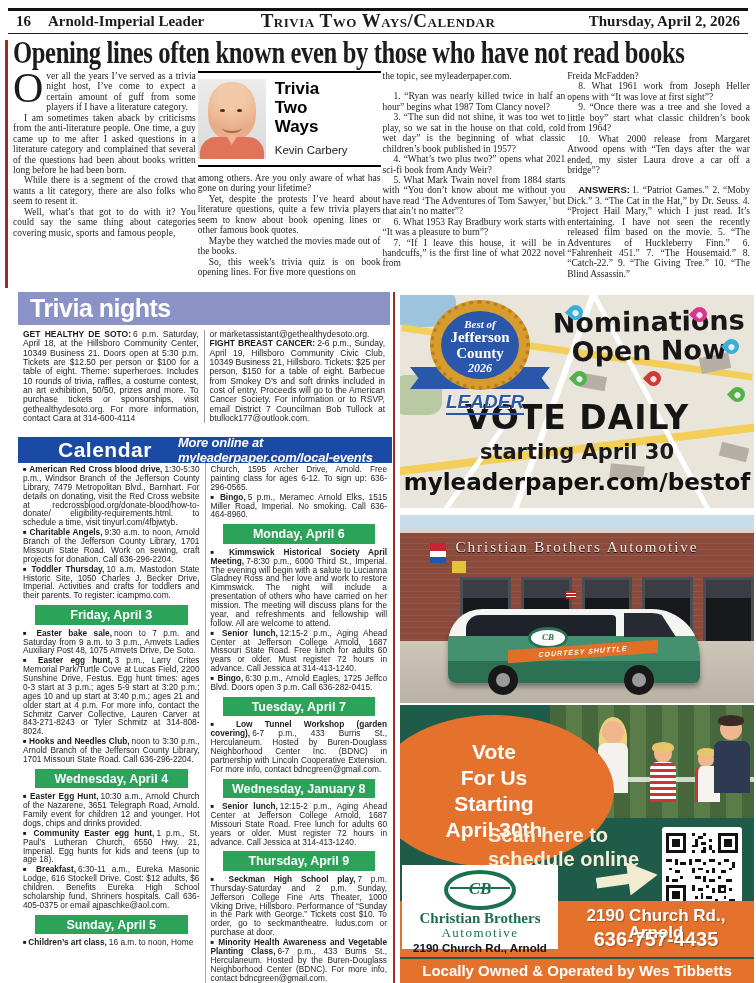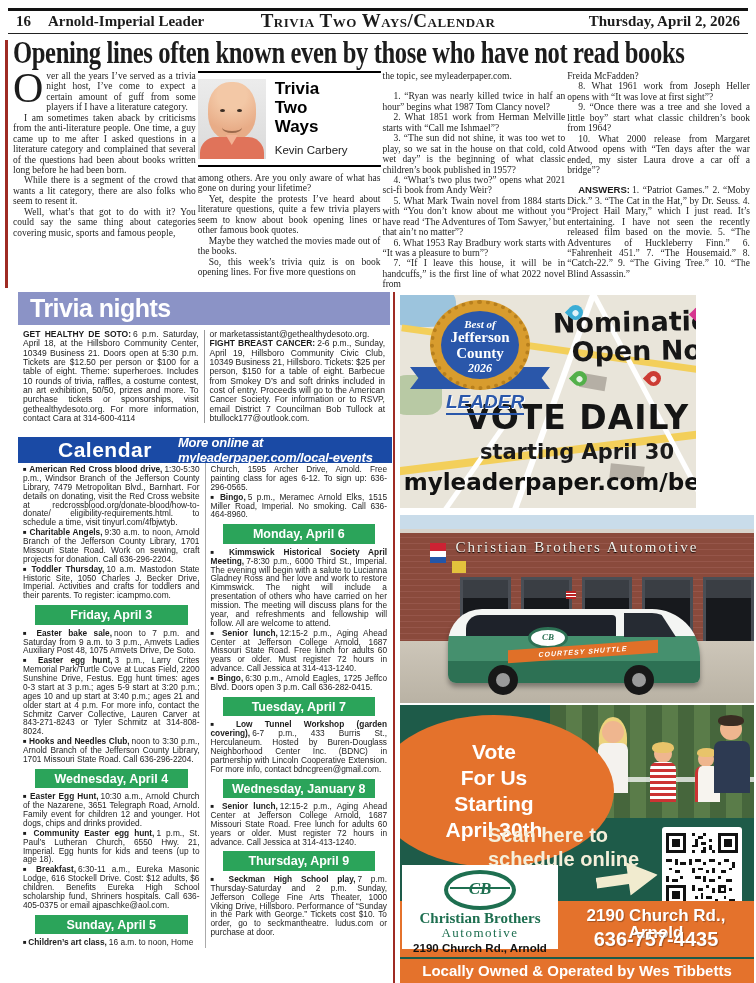--- a/index.html
+++ b/index.html
@@ -56,21 +56,21 @@
   .cal-more{margin-left:26px;font-size:13px;font-style:italic;letter-spacing:-.2px;}
   .cal-cols{display:flex;}
   .cal-col{width:50%;padding:2px 5px 0 5px;min-width:0;}
   .cal-col + .cal-col{border-left:1px solid #aaa;}
   .day-bar{background:#2ba45a;color:#fff;font:bold 12.5px/1 "Liberation Sans",sans-serif;
            text-align:center;padding:4px 0 3px;margin:5px 12px 4px;}
   .ev{font:8.3px/1.07 "Liberation Sans",sans-serif;text-align:justify;margin:0 0 1px;}
   .ev .lead{font-weight:bold;padding-right:2px;}
   .ev.e::before{content:"■ ";font-size:6px;position:relative;top:-1px;}
   
-  .ad1{position:absolute;left:400px;top:295px;width:296px;height:213px;overflow:hidden;background:#e9e5da;}
+  .ad1{position:absolute;left:400px;top:295px;width:354px;height:213px;overflow:hidden;background:#e9e5da;}
   .mp{position:absolute;}
   .seal{position:absolute;left:30px;top:5px;width:100px;height:90px;border-radius:50%;
         background:#d89c2e;border:4px dotted #b77f1d;box-sizing:border-box;z-index:2;}
   .seal-in{position:absolute;inset:7px;border-radius:50%;background:#2a57aa;color:#fff;text-align:center;}
   .seal-l1{font:italic bold 11px/1 "Liberation Serif",serif;margin-top:8px;}
   .seal-l2{font:bold 15px/1.05 "Liberation Serif",serif;}
   .seal-yr{font:italic bold 12px/1 "Liberation Serif",serif;margin-top:0;}
   .ribbon{position:absolute;left:10px;top:72px;width:140px;height:22px;background:#2a57aa;z-index:1;
           clip-path:polygon(0 0,100% 0,94% 50%,100% 100%,0 100%,6% 50%);}
   .leader{position:absolute;left:46px;top:96px;font:italic bold 19px "Liberation Sans",sans-serif;
@@ -191,21 +191,20 @@
       <p class="ap"><span>among others. Are you only aware of what has gone on during your lifetime?</span></p>
           <p class="ap ind"><span>Yet, despite the protests I’ve heard about literature questions, quite a few trivia players seem to know about book opening lines or other famous book quotes.</span></p>
           <p class="ap ind"><span>Maybe they watched the movies made out of the books.</span></p>
           <p class="ap ind"><span>So, this week’s trivia quiz is on book opening lines. For five more questions on</span></p>
         </div>
     </div>
     <div class="acol">
 
     <p class="ap"><span>the topic, see myleaderpaper.com.</span></p>
         <p class="ap q gap"><span>1. “Ryan was nearly killed twice in half an hour” begins what 1987 Tom Clancy novel?</span></p>
-        <p class="ap q"><span>2. What 1851 work from Herman Melville starts with “Call me Ishmael”?</span></p>
         <p class="ap q"><span>3. “The sun did not shine, it was too wet to play, so we sat in the house on that cold, cold wet day” is the beginning of what classic children’s book published in 1957?</span></p>
         <p class="ap q"><span>4. “What’s two plus two?” opens what 2021 sci-fi book from Andy Weir?</span></p>
         <p class="ap q"><span>5. What Mark Twain novel from 1884 starts with “You don’t know about me without you have read ‘The Adventures of Tom Sawyer,’ but that ain’t no matter”?</span></p>
         <p class="ap q"><span>6. What 1953 Ray Bradbury work starts with “It was a pleasure to burn”?</span></p>
         <p class="ap q"><span>7. “If I leave this house, it will be in handcuffs,” is the first line of what 2022 novel from</span></p>
       </div>
     <div class="acol">
 
     <p class="ap"><span>Freida McFadden?</span></p>
         <p class="ap q"><span>8. What 1961 work from Joseph Heller opens with “It was love at first sight”?</span></p>
@@ -285,20 +284,21 @@
           <p class="ev e"><b class="lead">Low Tunnel Workshop (garden covering),</b><span>6-7 p.m., 433 Burris St., Herculaneum. Hosted by Buren-Douglass Neighborhood Center Inc. (BDNC) in partnership with Lincoln Cooperative Extension. For more info, contact bdncgreen@gmail.com.</span></p>
 
           <div class="day-bar">Wednesday, January 8</div>
 
           <p class="ev e"><b class="lead">Senior lunch,</b><span>12:15-2 p.m., Aging Ahead Center at Jefferson College Arnold, 1687 Missouri State Road. Free lunch for adults 60 years or older. Must register 72 hours in advance. Call Jessica at 314-413-1240.</span></p>
 
           <div class="day-bar">Thursday, April 9</div>
 
           <p class="ev e"><b class="lead">Seckman High School play,</b><span>7 p.m. Thursday-Saturday and 2 p.m. Sunday, Jefferson College Fine Arts Theater, 1000 Viking Drive, Hillsboro. Performance of “Sunday in the Park with George.” Tickets cost $10. To order, go to seckmantheatre. ludus.com or purchase at door.</span></p>
 
+          <p class="ev e"><b class="lead">Minority Health Awareness and Vegetable Planting Class,</b><span>6-7 p.m., 433 Burris St., Herculaneum. Hosted by the Buren-Douglass Neighborhood Center (BDNC). For more info, contact bdncgreen@gmail.com.</span></p>
 
         </div>
     </div>
   </div>
 
   <div class="ad1">
     <div>
       <div class="mp" style="left:-14px;top:-10px;width:70px;height:42px;background:#9cc4dd;border-radius:40%;"></div>
       <div class="mp" style="left:0;top:54px;width:354px;height:7px;background:#f3cf5a;transform:rotate(8deg);"></div>
       <div class="mp" style="left:-10px;top:150px;width:380px;height:8px;background:#f3cf5a;transform:rotate(-7deg);"></div>

